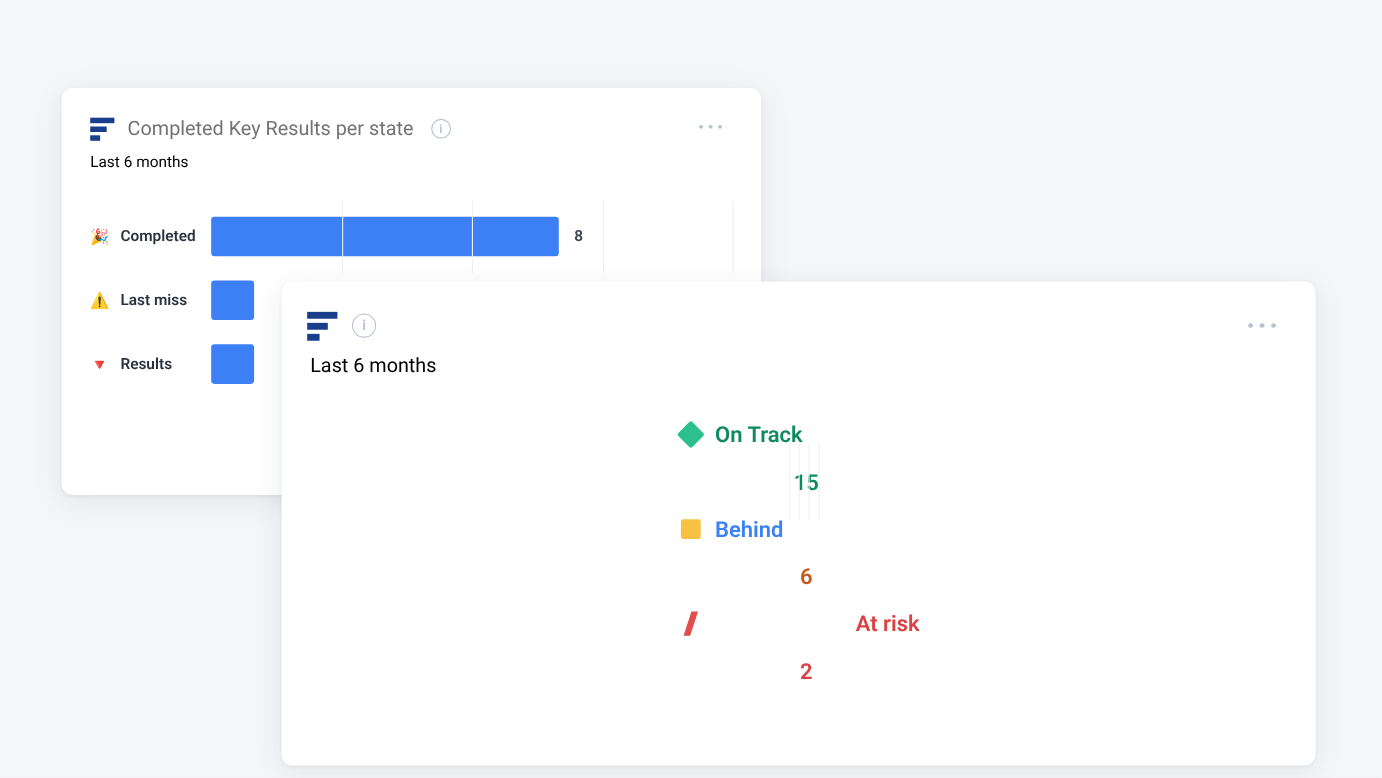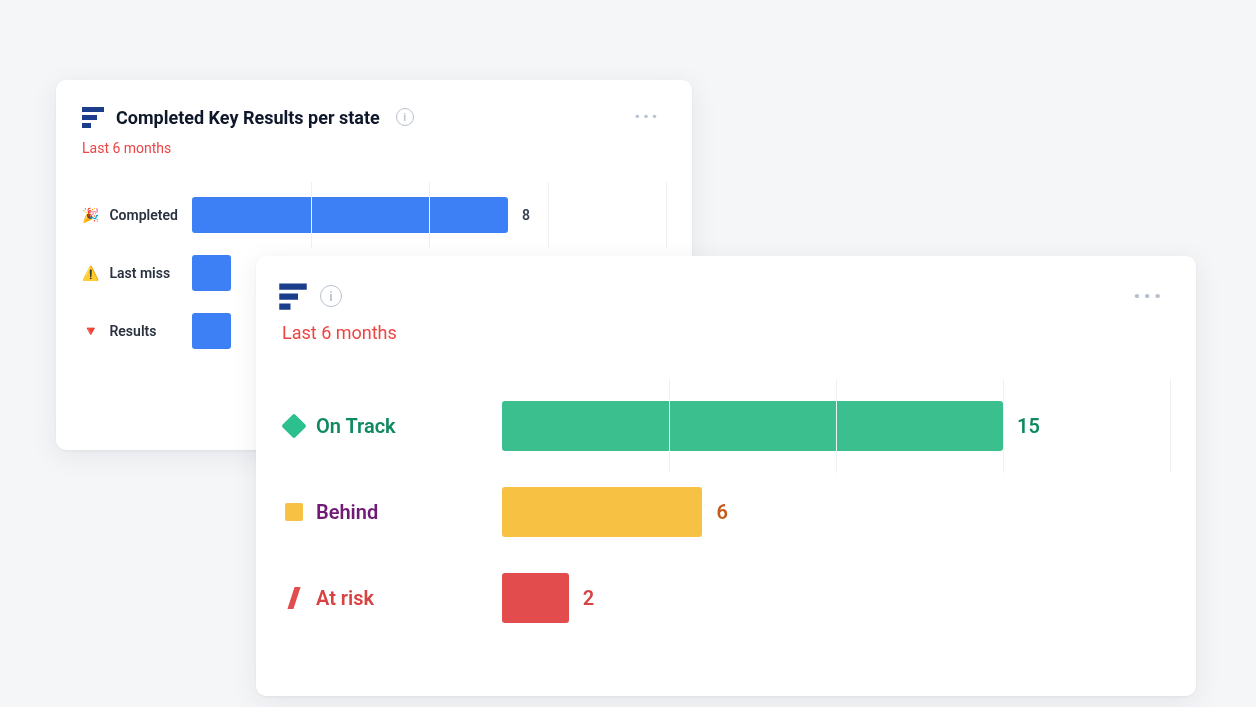--- a/index.html
+++ b/index.html
@@ -41,48 +41,48 @@
     display: inline-flex;
     flex-direction: column;
     justify-content: center;
     gap: 3px;
   }
   .logo .bar { height: 5px; background:#1a3e8b; }
   .logo .bar.b1 { width: 22px; }
   .logo .bar.b2 { width: 15px; }
   .logo .bar.b3 { width: 9px; }
 
-  .title { font-weight: 700; color: #0f172a; }
+  .title { font-weight: 400; color: #737373; }
   .card-back .title { font-size: 18px; }
   .card-front .title { font-size: 26px; }
 
   .info-icon {
     width: 18px; height: 18px; border: 1.5px solid #b9c2cf; border-radius: 50%;
     color: #b9c2cf; font-size: 11px; font-weight: 600;
     display: inline-flex; align-items:center; justify-content:center;
     margin-left: 4px;
   }
   .more-icon {
     margin-left: auto;
     color: #b9c2cf;
     font-size: 22px;
     letter-spacing: 2px;
     font-weight: 700;
     cursor: pointer;
     padding: 4px 6px;
     line-height: 1;
   }
-  .subtitle { color: #ef4444; margin-top: 8px; }
+  .subtitle { color: #000000; margin-top: 8px; }
   .card-back .subtitle { font-size: 14px; }
   .card-front .subtitle { font-size: 18px; }
 
   .chart { position: relative; margin-top: 30px; }
   .row { display: flex; align-items: center; }
   .card-back .row { height: 58px; }
-  .card-front .row { height: 86px; }
+  .card-front .row { height: 86px; flex-direction: column; }
 
   .legend { display:flex; align-items:center; gap:10px; flex-shrink:0; }
   .card-back .legend { width: 110px; font-size: 14px; font-weight:600; color:#2a3240; }
   .card-front .legend { width: 220px; font-size: 20px; font-weight:600; }
 
   .legend-icon { display:inline-flex; align-items:center; justify-content:center; }
   .card-front .legend-icon { width:24px; height:24px; }
 
   .plot { flex: 1; position: relative; height: 100%; display:flex; align-items:center; }
   .bar-rect { height: 62%; border-radius: 3px; }
@@ -90,22 +90,22 @@
 
   .value-label { margin-left: 14px; font-weight:600; }
   .card-back .value-label { font-size: 14px; color:#3a4454; }
   .card-front .value-label { font-size: 20px; }
 
   .gridlines { position:absolute; top:0; bottom:0; left:0; right:0; pointer-events:none; }
   .gridlines .gl { position:absolute; top:-4px; bottom:-4px; width:1px; background:#edf0f4; }
 
   
   .lg-ontrack { color:#0f8a5f; }
-  .lg-behind  { color:#701a75; }
-  .lg-atrisk  { color:#d84242; }
+  .lg-behind  { color:#3b82f6; }
+  .lg-atrisk  { color:#d84242;justify-content:space-between; }
 
   
   .diamond { width:18px; height:18px; background:#2cc08e; transform:rotate(45deg); border-radius:2px; }
   .square  { width:18px; height:18px; background:#f7c244; border-radius:2px; }
   .slash   { width:6px; height:22px; background:#e24c4c; transform:skewX(-18deg); }
 
 </style>
 </head>
 <body>
 

